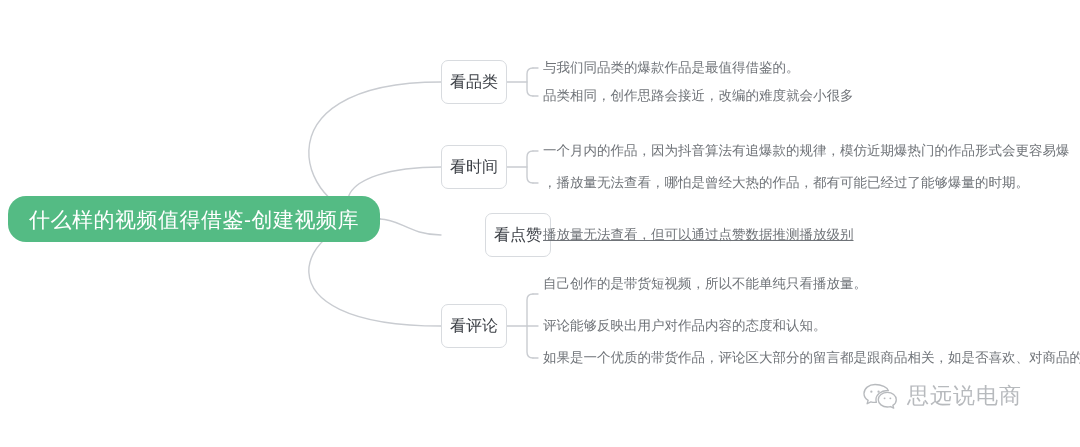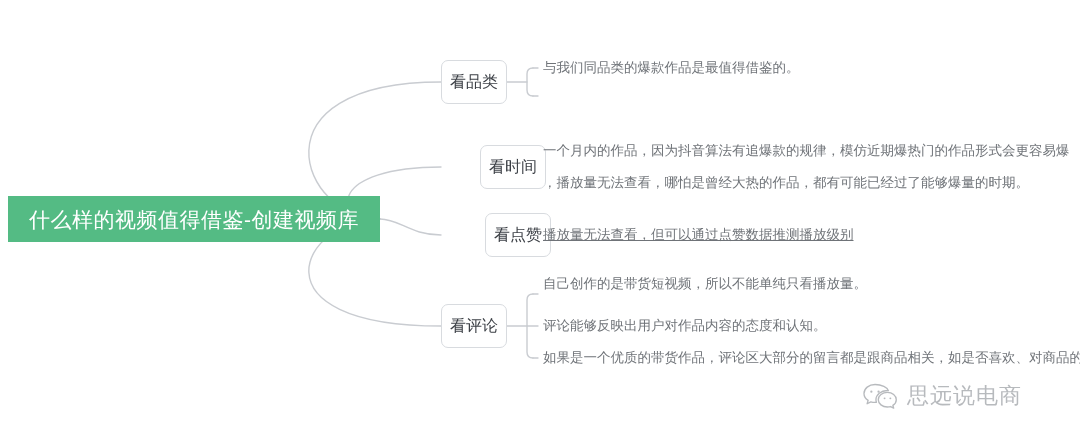--- a/index.html
+++ b/index.html
@@ -43,21 +43,21 @@
   }
 
   
   .root-node {
     position: absolute;
     left: 8px;
     top: 196px;
     width: 372px;
     height: 46px;
     background: #54bb84;
-    border-radius: 0;
+    border-radius: 18px;
     display: flex;
     align-items: center;
     justify-content: center;
     box-sizing: border-box;
     padding: 0 12px;
   }
   .root-node .root-label {
     color: #ffffff;
     font-size: 21px;
     letter-spacing: 0.5px;
@@ -79,21 +79,21 @@
     box-sizing: border-box;
   }
   .branch-node .branch-label {
     color: #3b3f45;
     font-size: 16px;
     line-height: 1;
     white-space: nowrap;
   }
 
   #branch-0 { left: 441px; top: 60px;  }
-  #branch-1 { left: 441px; top: 145px; margin-left: 39px; }
+  #branch-1 { left: 441px; top: 145px; }
   #branch-2 { left: 441px; top: 213px; margin-left: 44px; }
   #branch-3 { left: 441px; top: 304px; }
 
   
   .leaf-text {
     position: absolute;
     color: #6f7378;
     font-size: 13.5px;
     line-height: 1;
     white-space: nowrap;
@@ -165,20 +165,21 @@
     <span class="branch-label">看时间</span>
   </div>
   <div class="branch-node" id="branch-2">
     <span class="branch-label">看点赞</span>
   </div>
   <div class="branch-node" id="branch-3">
     <span class="branch-label">看评论</span>
   </div>
 
   <div class="leaf-text" style="left:543px; top:61px;text-align:center;">与我们同品类的爆款作品是最值得借鉴的。</div>
+  <div class="leaf-text" style="left:543px; top:89px;">品类相同，创作思路会接近，改编的难度就会小很多</div>
 
   <div class="leaf-text" style="left:543px; top:144px;">一个月内的作品，因为抖音算法有追爆款的规律，模仿近期爆热门的作品形式会更容易爆</div>
   <div class="leaf-text" style="left:543px; top:176px;">，播放量无法查看，哪怕是曾经大热的作品，都有可能已经过了能够爆量的时期。</div>
 
   <div class="leaf-text" style="left:543px; top:228px;text-decoration:underline;">播放量无法查看，但可以通过点赞数据推测播放级别</div>
 
   <div class="leaf-text" style="left:543px; top:277px;">自己创作的是带货短视频，所以不能单纯只看播放量。</div>
   <div class="leaf-text" style="left:543px; top:319px;">评论能够反映出用户对作品内容的态度和认知。</div>
   <div class="leaf-text" style="left:543px; top:351px;">如果是一个优质的带货作品，评论区大部分的留言都是跟商品相关，如是否喜欢、对商品的感觉等。</div>
 

